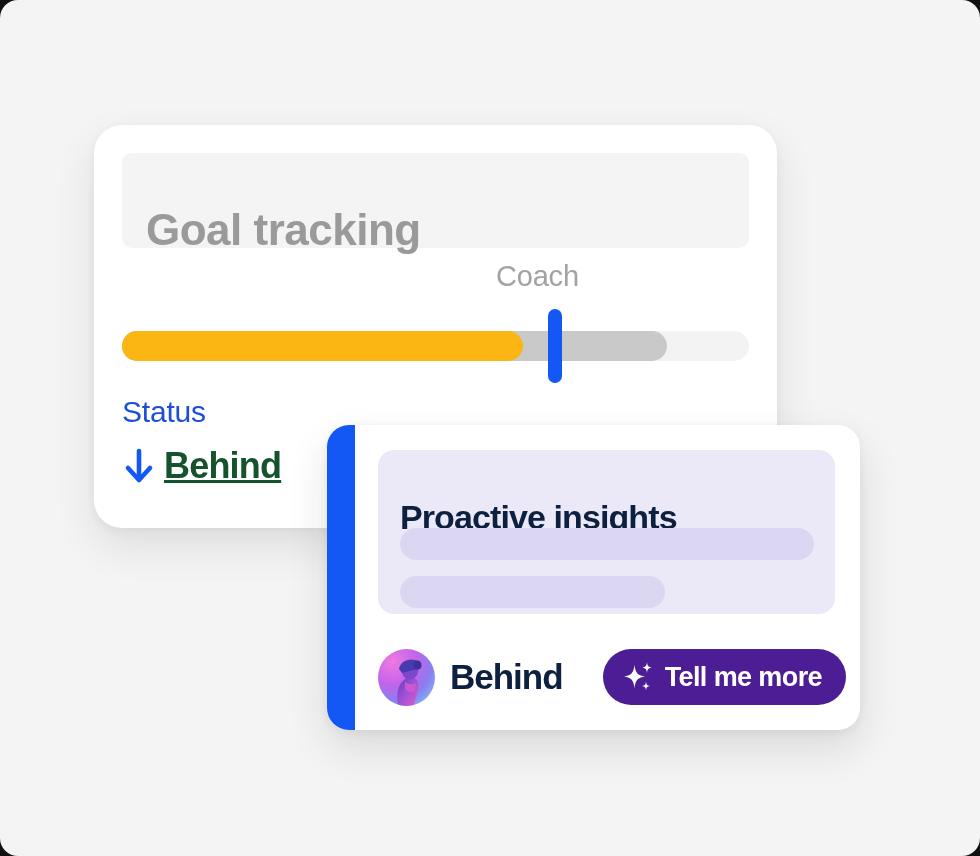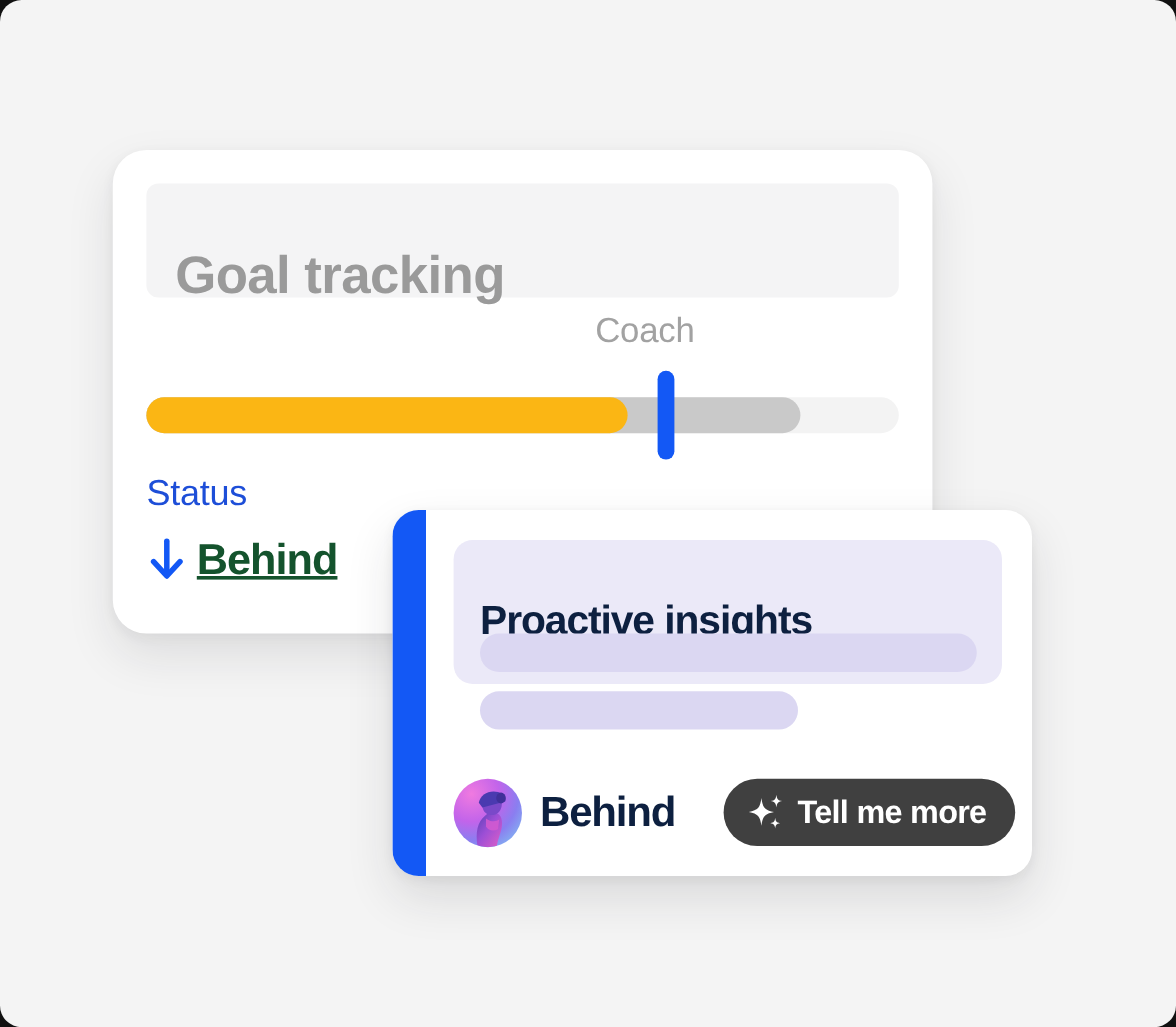--- a/index.html
+++ b/index.html
@@ -174,21 +174,21 @@
     width: 28px;
     height: 100%;
     background: #1358f5;
   }
 
   .insights-panel {
     position: absolute;
     left: 51px;
     top: 25px;
     width: 457px;
-    height: 120px;
+    height: 164px;
     background: #ebe9f8;
     border-radius: 16px;
   }
   .insights-title {
     position: absolute;
     left: 22px;
     top: 20px;
     font-size: 34px;
     font-weight: 700;
     letter-spacing: -0.9px;
@@ -317,21 +317,21 @@
             <path d="M24 22 C24 15 29 11 34 12 C39 13 41 18 40 23 C39 28 35 31 30 30 C26 29 24 26 24 22 Z" fill="#7a49c9"></path>
             <path d="M21 20 C22 13 30 9 37 11 C42 12.5 44 16 43 19 L24 24 Z" fill="#4a3ab0"></path>
             <ellipse cx="39.5" cy="16" rx="4" ry="4.5" fill="#3f3099"></ellipse>
             <path d="M27 33 C31 36 35 36 38 34 L37 42 C33 44 29 43 27 40 Z" fill="#d35bd0" opacity="0.85"></path>
           </g>
         </svg>
       </div>
 
       <span class="coach-name">Behind</span>
 
-      <button class="tell-more-btn" style="background: #404040;">
+      <button class="tell-more-btn" style="background: #4c1d95;">
         <svg class="sparkle-icon" viewBox="0 0 34 34" aria-hidden="true">
           <path d="M12.5 5 C13.6 13.2 15.3 15 23 16.6 C15.3 18.2 13.6 20 12.5 28.2 C11.4 20 9.7 18.2 2 16.6 C9.7 15 11.4 13.2 12.5 5 Z" fill="#ffffff"></path>
           <path d="M25 2.2 C25.5 6 26.2 6.8 29.8 7.6 C26.2 8.4 25.5 9.2 25 13 C24.5 9.2 23.8 8.4 20.2 7.6 C23.8 6.8 24.5 6 25 2.2 Z" fill="#ffffff"></path>
           <path d="M24 21.5 C24.4 24.7 25 25.4 28 26 C25 26.6 24.4 27.3 24 30.5 C23.6 27.3 23 26.6 20 26 C23 25.4 23.6 24.7 24 21.5 Z" fill="#ffffff"></path>
         </svg>
         <span class="tell-more-label" style="color: rgb(255, 255, 255);">Tell me more</span>
       </button>
 
     </div>
   </section>

